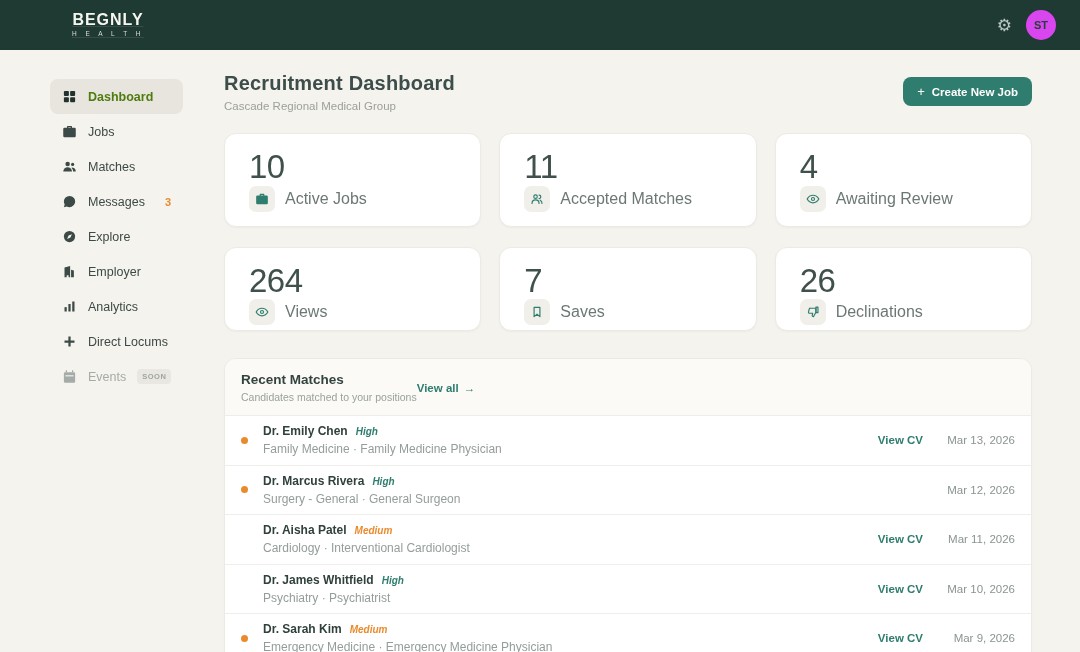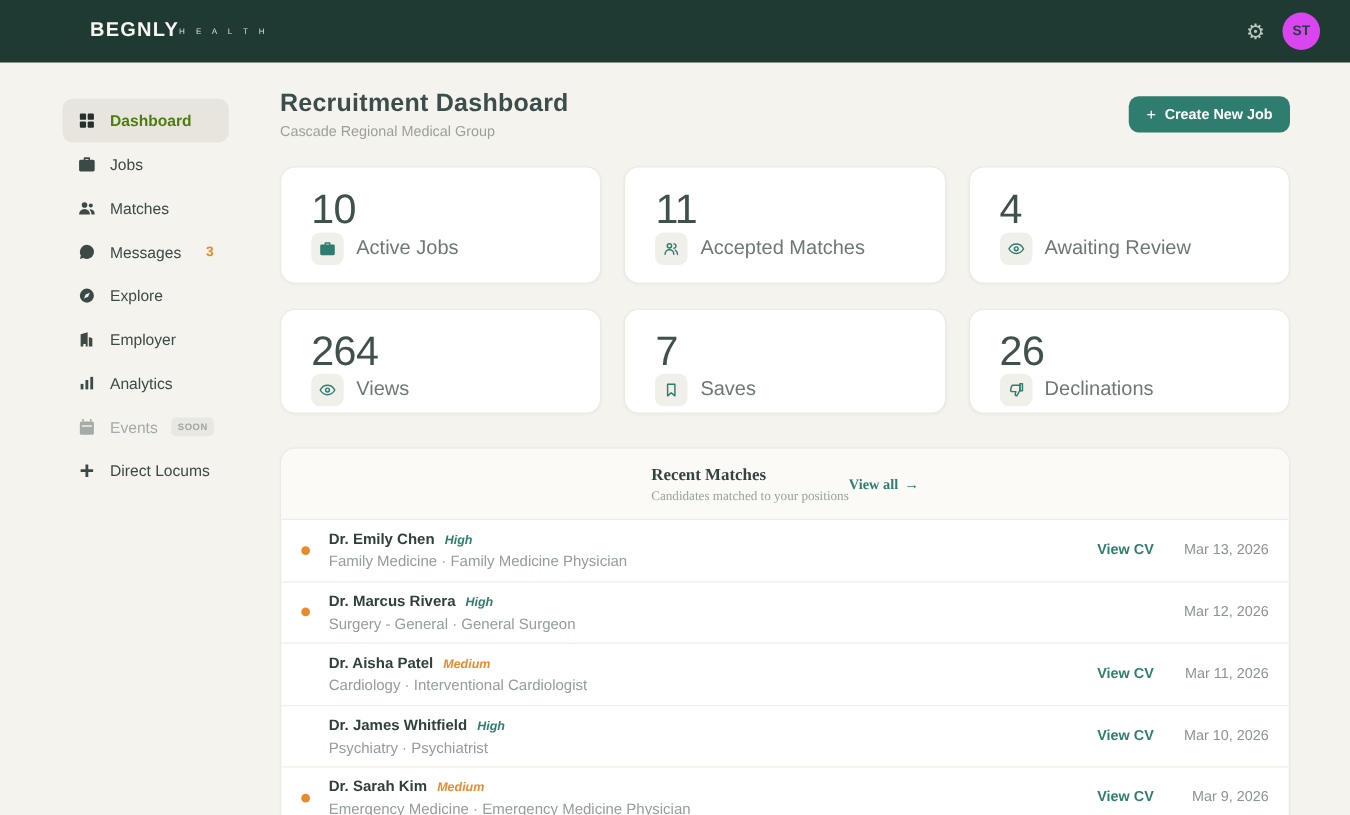--- a/index.html
+++ b/index.html
@@ -8,21 +8,21 @@
     font-family: "Liberation Sans", sans-serif;
     background:#f5f3ed;
     color:#374b48;
   }
   
   .topbar {
     height:50px; background:#1e3a33;
     display:flex; align-items:center; justify-content:space-between;
     padding:0 24px 0 72px;
   }
-  .logo { display:flex; flex-direction:row; align-items:center; line-height:1; }
+  .logo { display:flex; flex-direction:column; align-items:center; line-height:1;text-decoration:underline; }
   .logo-main { color:#f7f5f0; font-weight:800; font-size:16px; letter-spacing:1px; }
   .logo-sub  { color:#ddddd5; font-size:6.5px; letter-spacing:3.5px; margin-top:3px; }
   .topbar-right { display:flex; align-items:center; gap:14px; }
   .gear { color:#b9c6c1; font-size:17px; cursor:pointer; }
   .avatar {
     width:30px; height:30px; border-radius:50%;
     background:#d946ef; color:#24403a;
     font-size:11px; font-weight:700;
     display:flex; align-items:center; justify-content:center;
   }
@@ -80,21 +80,21 @@
   .stat-chip svg.filled { fill:#2e7d6e; stroke:none; }
   .stat-label { font-size:16px; color:#6c7875; margin-left:10px; }
   
   .matches-card {
     background:#fff; border:1px solid #eceae4; border-radius:12px 12px 0 0;
     box-shadow:0 1px 2px rgba(40,50,48,.04);
     margin-top:27px; overflow:hidden;
   }
   .matches-head {
     background:#fbfaf6; border-bottom:1px solid #efede8;
-    padding:13px 16px 12px; display:flex; justify-content:center; align-items:center;font-family:Liberation Serif, serif;
+    padding:13px 16px 12px; display:flex; justify-content:flex-start; align-items:center;
   }
   .matches-title { font-size:13.5px; font-weight:700; color:#33433f; }
   .matches-sub { font-size:10.5px; color:#99a29e; margin-top:4px; }
   .view-all {
     display:flex; align-items:center; gap:5px;
     color:#2e7d6e; font-size:11.5px; font-weight:700; cursor:pointer;
   }
   .match-row {
     height:49.5px; display:flex; align-items:center;
     padding:0 16px; border-bottom:1px solid #f0eeea;
@@ -174,34 +174,34 @@
       <span>Employer</span>
     </div>
     <div class="side-item">
       <svg viewBox="0 0 24 24">
           <rect x="4" y="13" width="3.6" height="7"></rect>
           <rect x="10.2" y="8" width="3.6" height="12"></rect>
           <rect x="16.4" y="4" width="3.6" height="16"></rect>
         </svg>
       <span>Analytics</span>
     </div>
+    <div class="side-item">
+      <svg viewBox="0 0 24 24">
+          <path d="M10.2 4h3.6v6.2H20v3.6h-6.2V20h-3.6v-6.2H4v-3.6h6.2z"></path>
+        </svg>
+      <span>Direct Locums</span>
+    </div>
     <div class="side-item disabled">
       <svg viewBox="0 0 24 24">
           <path d="M7 2v3M17 2v3" stroke="#a5aba8" stroke-width="2"></path>
           <rect x="3" y="5" width="18" height="17" rx="2"></rect>
           <rect x="5.5" y="10" width="13" height="1.8" fill="#f5f3ed"></rect>
         </svg>
       <span>Events</span>
       <span class="soon-badge">SOON</span>
-    </div>
-    <div class="side-item">
-      <svg viewBox="0 0 24 24">
-          <path d="M10.2 4h3.6v6.2H20v3.6h-6.2V20h-3.6v-6.2H4v-3.6h6.2z"></path>
-        </svg>
-      <span>Direct Locums</span>
     </div>
   </div>
 
   <div class="main">
     <div class="page-header">
       <div>
         <div class="page-title">Recruitment Dashboard</div>
         <div class="page-subtitle">Cascade Regional Medical Group</div>
       </div>
       <button class="btn-primary">

